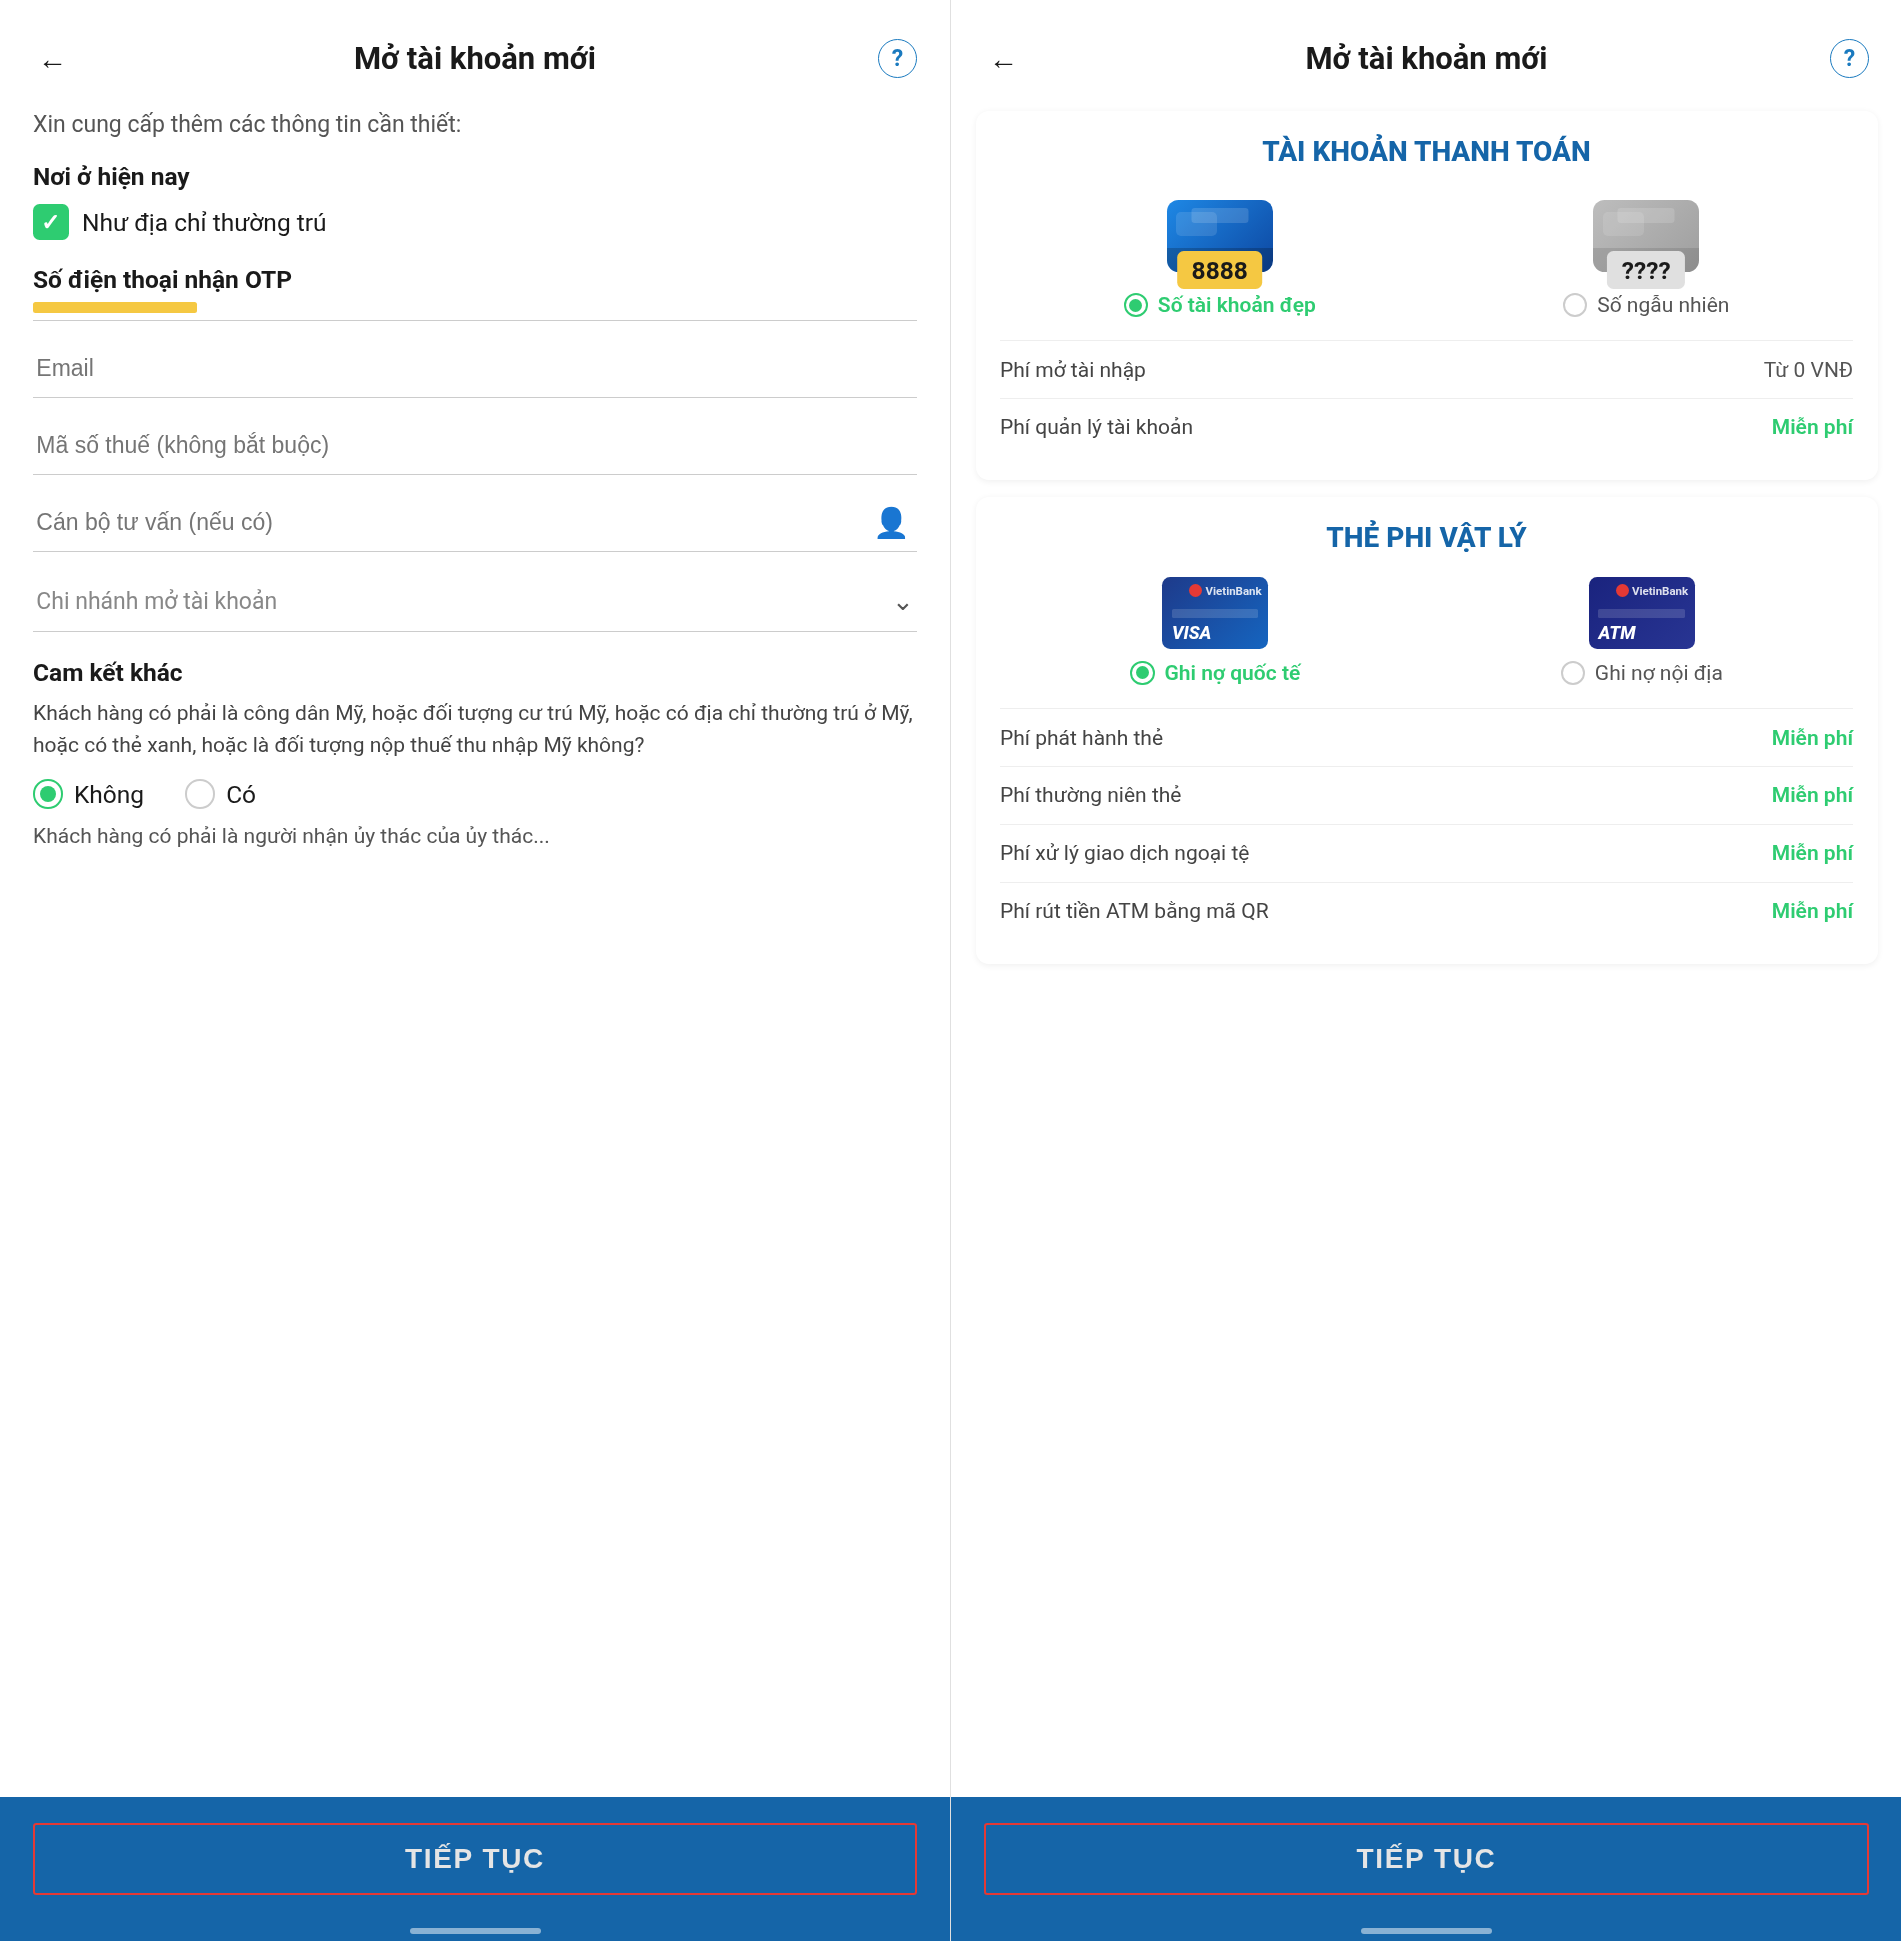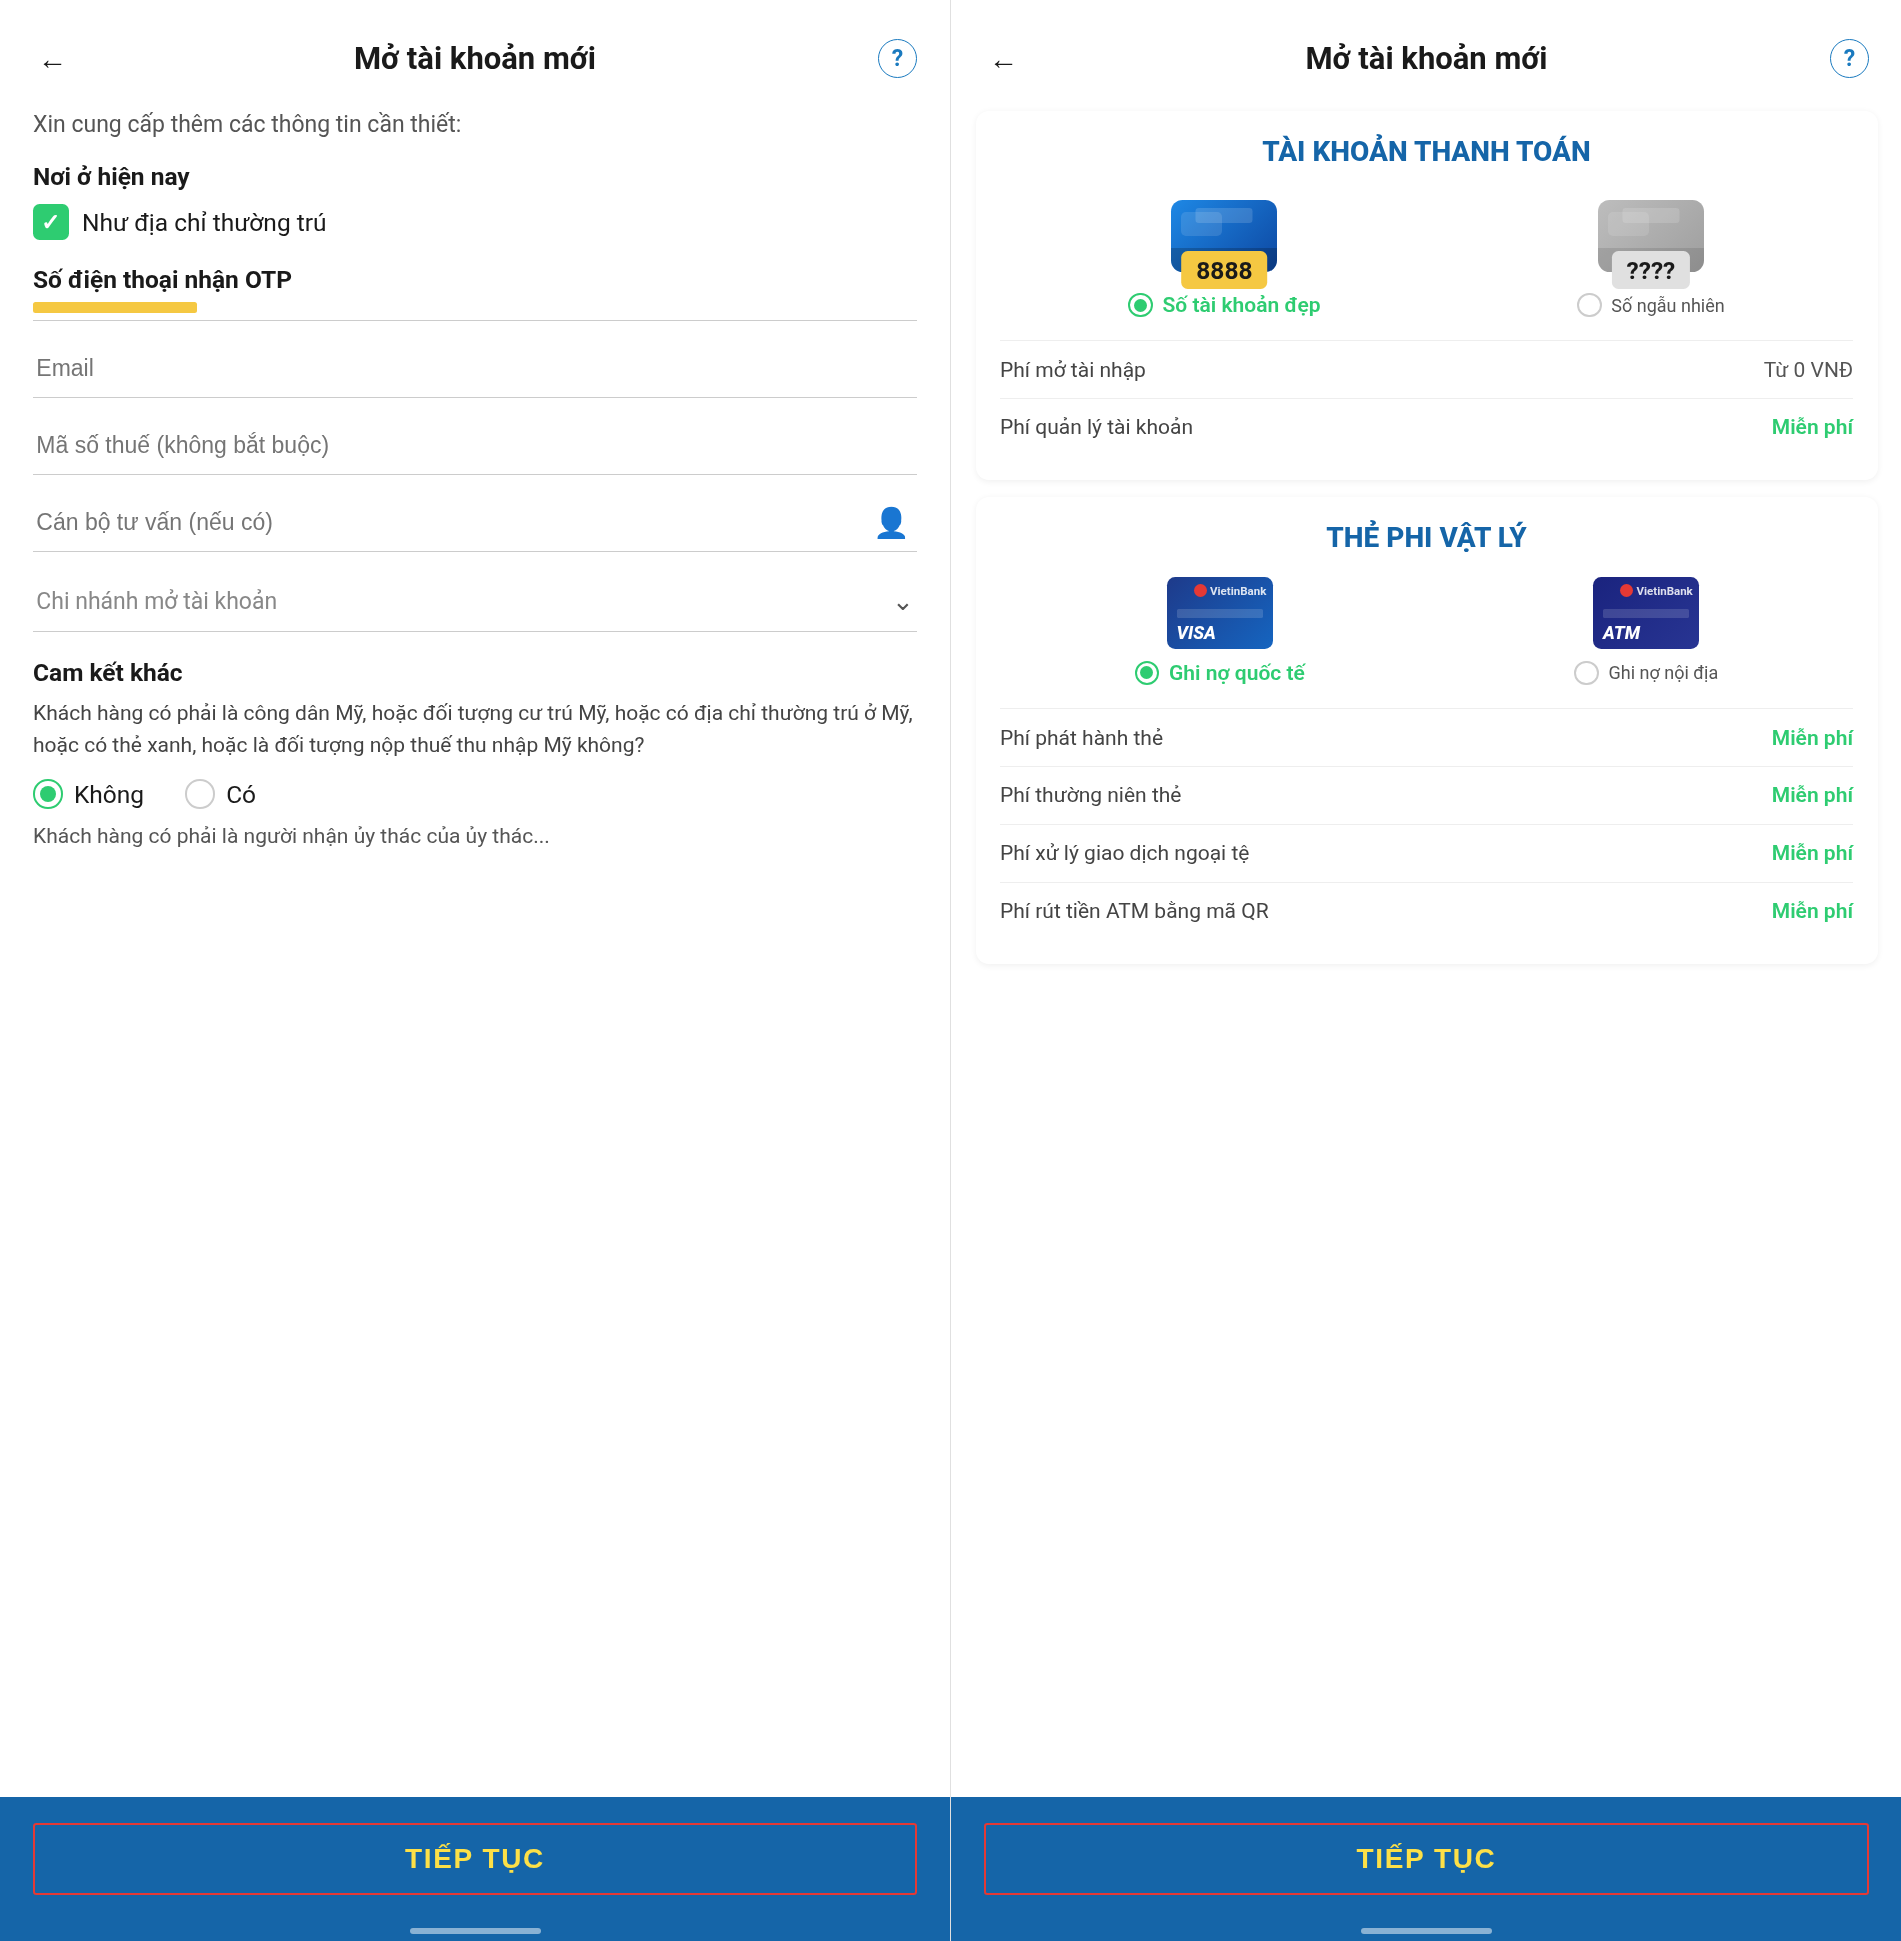--- a/index.html
+++ b/index.html
@@ -226,21 +226,21 @@
     .bottom-bar {
       background: #1565a8;
       padding: 26px 33px;
       display: flex;
       align-items: center;
       justify-content: center;
     }
     .tiep-tuc-btn {
       background: #1565a8;
       border: 2.5px solid #e53935;
-      color: #fde047;
+      color: #e5e5e5;
       font-size: 28px;
       font-weight: 700;
       letter-spacing: 1.6px;
       padding: 18px 65px;
       cursor: pointer;
       border-radius: 3.3px;
       width: 100%;
       text-align: center;
     }
     .home-indicator {
@@ -384,21 +384,21 @@
       border-radius: 50%;
       border: 2.5px solid #ccc;
       background: #fff;
     }
     .option-label-green {
       font-size: 21px;
       font-weight: 600;
       color: #2ecc71;
     }
     .option-label-gray {
-      font-size: 18px;
+      font-size: 21px;
       color: #555;
     }
     .fee-row {
       display: flex;
       justify-content: space-between;
       align-items: center;
       padding: 16.4px 0;
       border-top: 0.8px solid #eee;
     }
     .fee-row:first-of-type {

